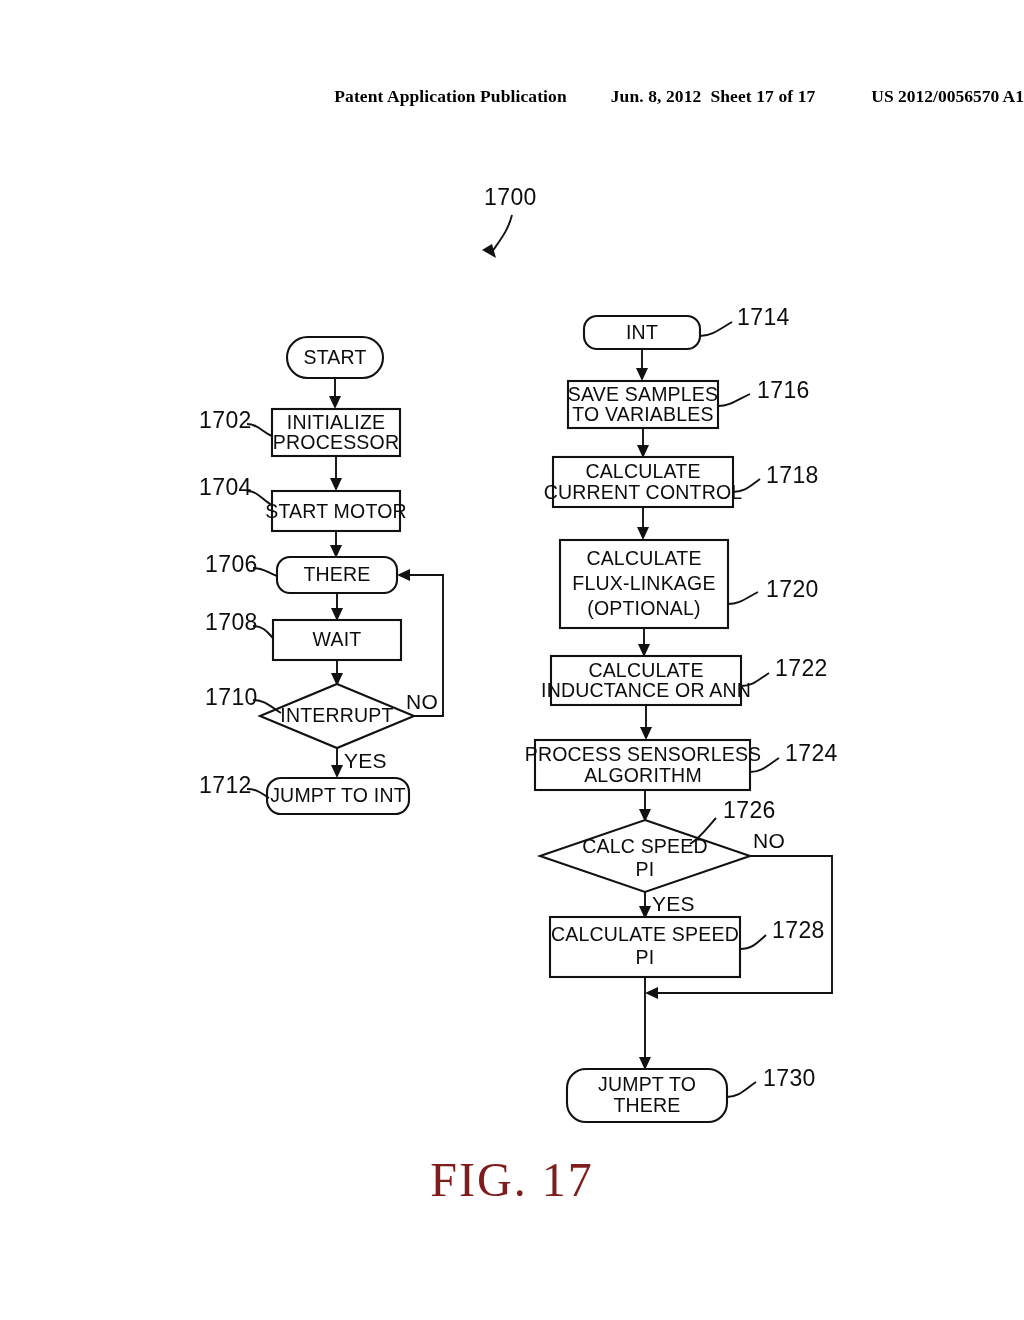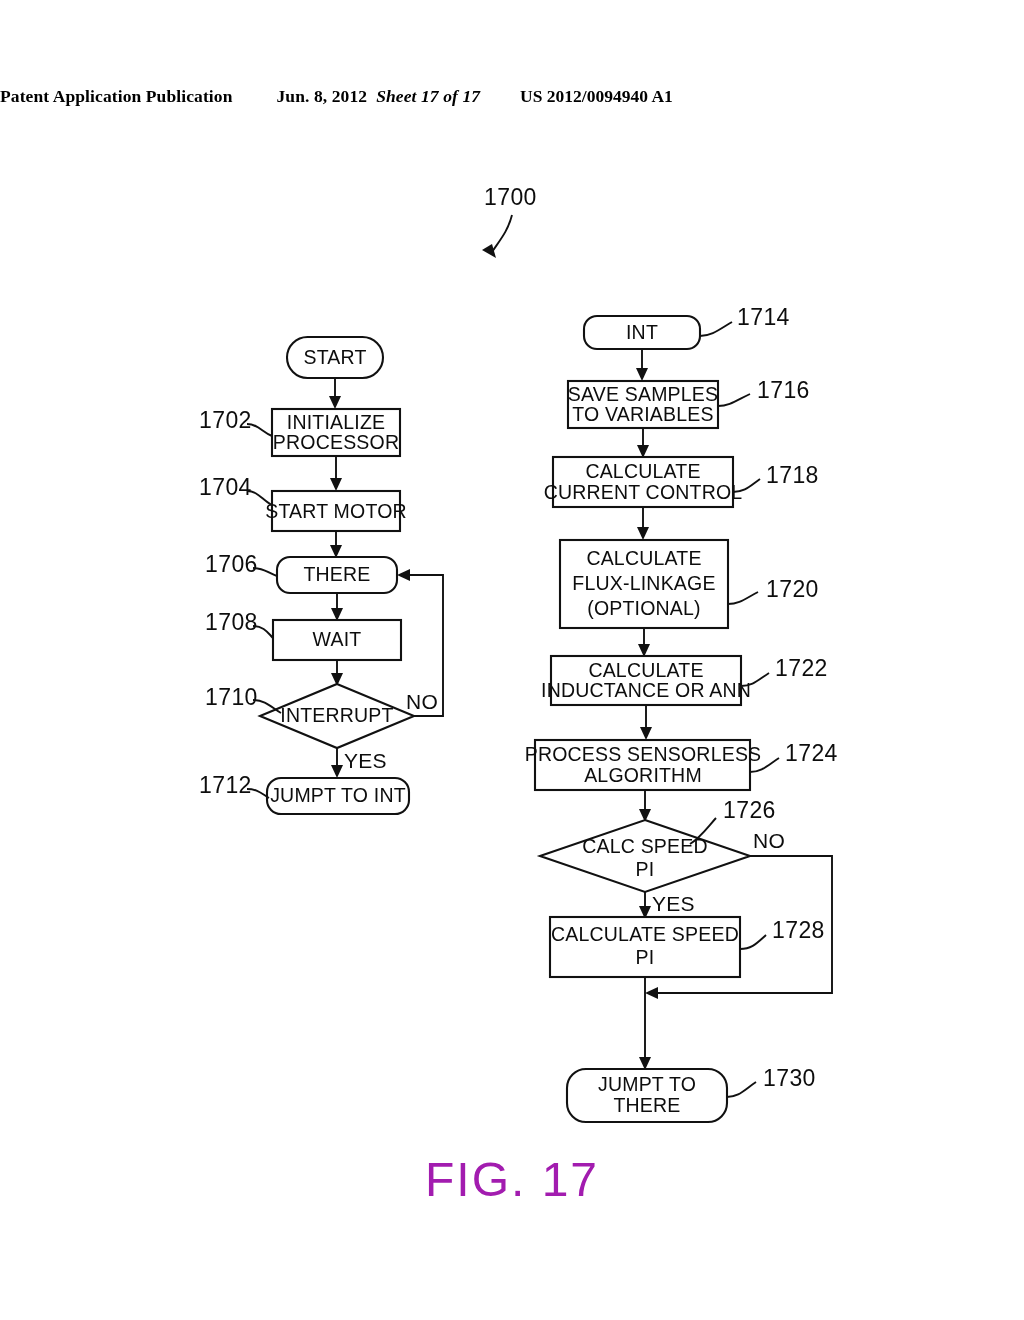--- a/index.html
+++ b/index.html
@@ -26,43 +26,43 @@
   
   .header {
     position: absolute;
     left: 0;
     top: 86px;
     width: 1024px;
     height: 26px;
     display: flex;
     flex-direction: row;
     align-items: baseline;
-    justify-content: flex-start;
+    justify-content: flex-end;
     font-family: "Liberation Serif", serif;
     font-weight: bold;
     font-size: 17.5px;
     letter-spacing: 0.1px;
     white-space: nowrap;
   }
   .header .h-pub { margin-right: 44px; }
   .header .h-date { margin-right: 9px; }
-  .header .h-sheet { margin-right: 40px; font-style: italic; }
+  .header .h-sheet { margin-right: 56px; }
   .header .h-num { letter-spacing: 0px; }
 
   
   .fig-caption {
     position: absolute;
     left: 0;
     top: 1152px;
     width: 1024px;
     text-align: center;
-    font-family: Liberation Sans, sans-serif;
+    font-family: Liberation Serif, serif;
     font-size: 48px;
     letter-spacing: 2px;
-    color: #a21caf;
+    color: #7f1d1d;
   }
 
   
   svg#figure {
     position: absolute;
     left: 0;
     top: 0;
     width: 1024px;
     height: 1320px;
     display: block;
@@ -112,21 +112,21 @@
 </style>
 </head>
 <body>
 
 <div id="page">
 
   <div class="header">
     <span class="h-pub">Patent Application Publication</span>
     <span class="h-date">Jun. 8, 2012</span>
     <span class="h-sheet">Sheet 17 of 17</span>
-    <span class="h-num">US 2012/0094940 A1</span>
+    <span class="h-num">US 2012/0056570 A1</span>
   </div>
 
   <svg id="figure" viewBox="0 0 1024 1320">
 
     <text class="reftext" x="484" y="205">1700</text>
     <path class="leader" d="M 512 215 C 508 231 500 240 492 252"></path>
     <polygon class="arrowhead" points="496,258 482,250 492,244"></polygon>
 
     <rect class="shape" x="287" y="337" width="96" height="41" rx="20.5" ry="20.5"></rect>
     <text class="boxtext" x="335" y="364">START</text>

